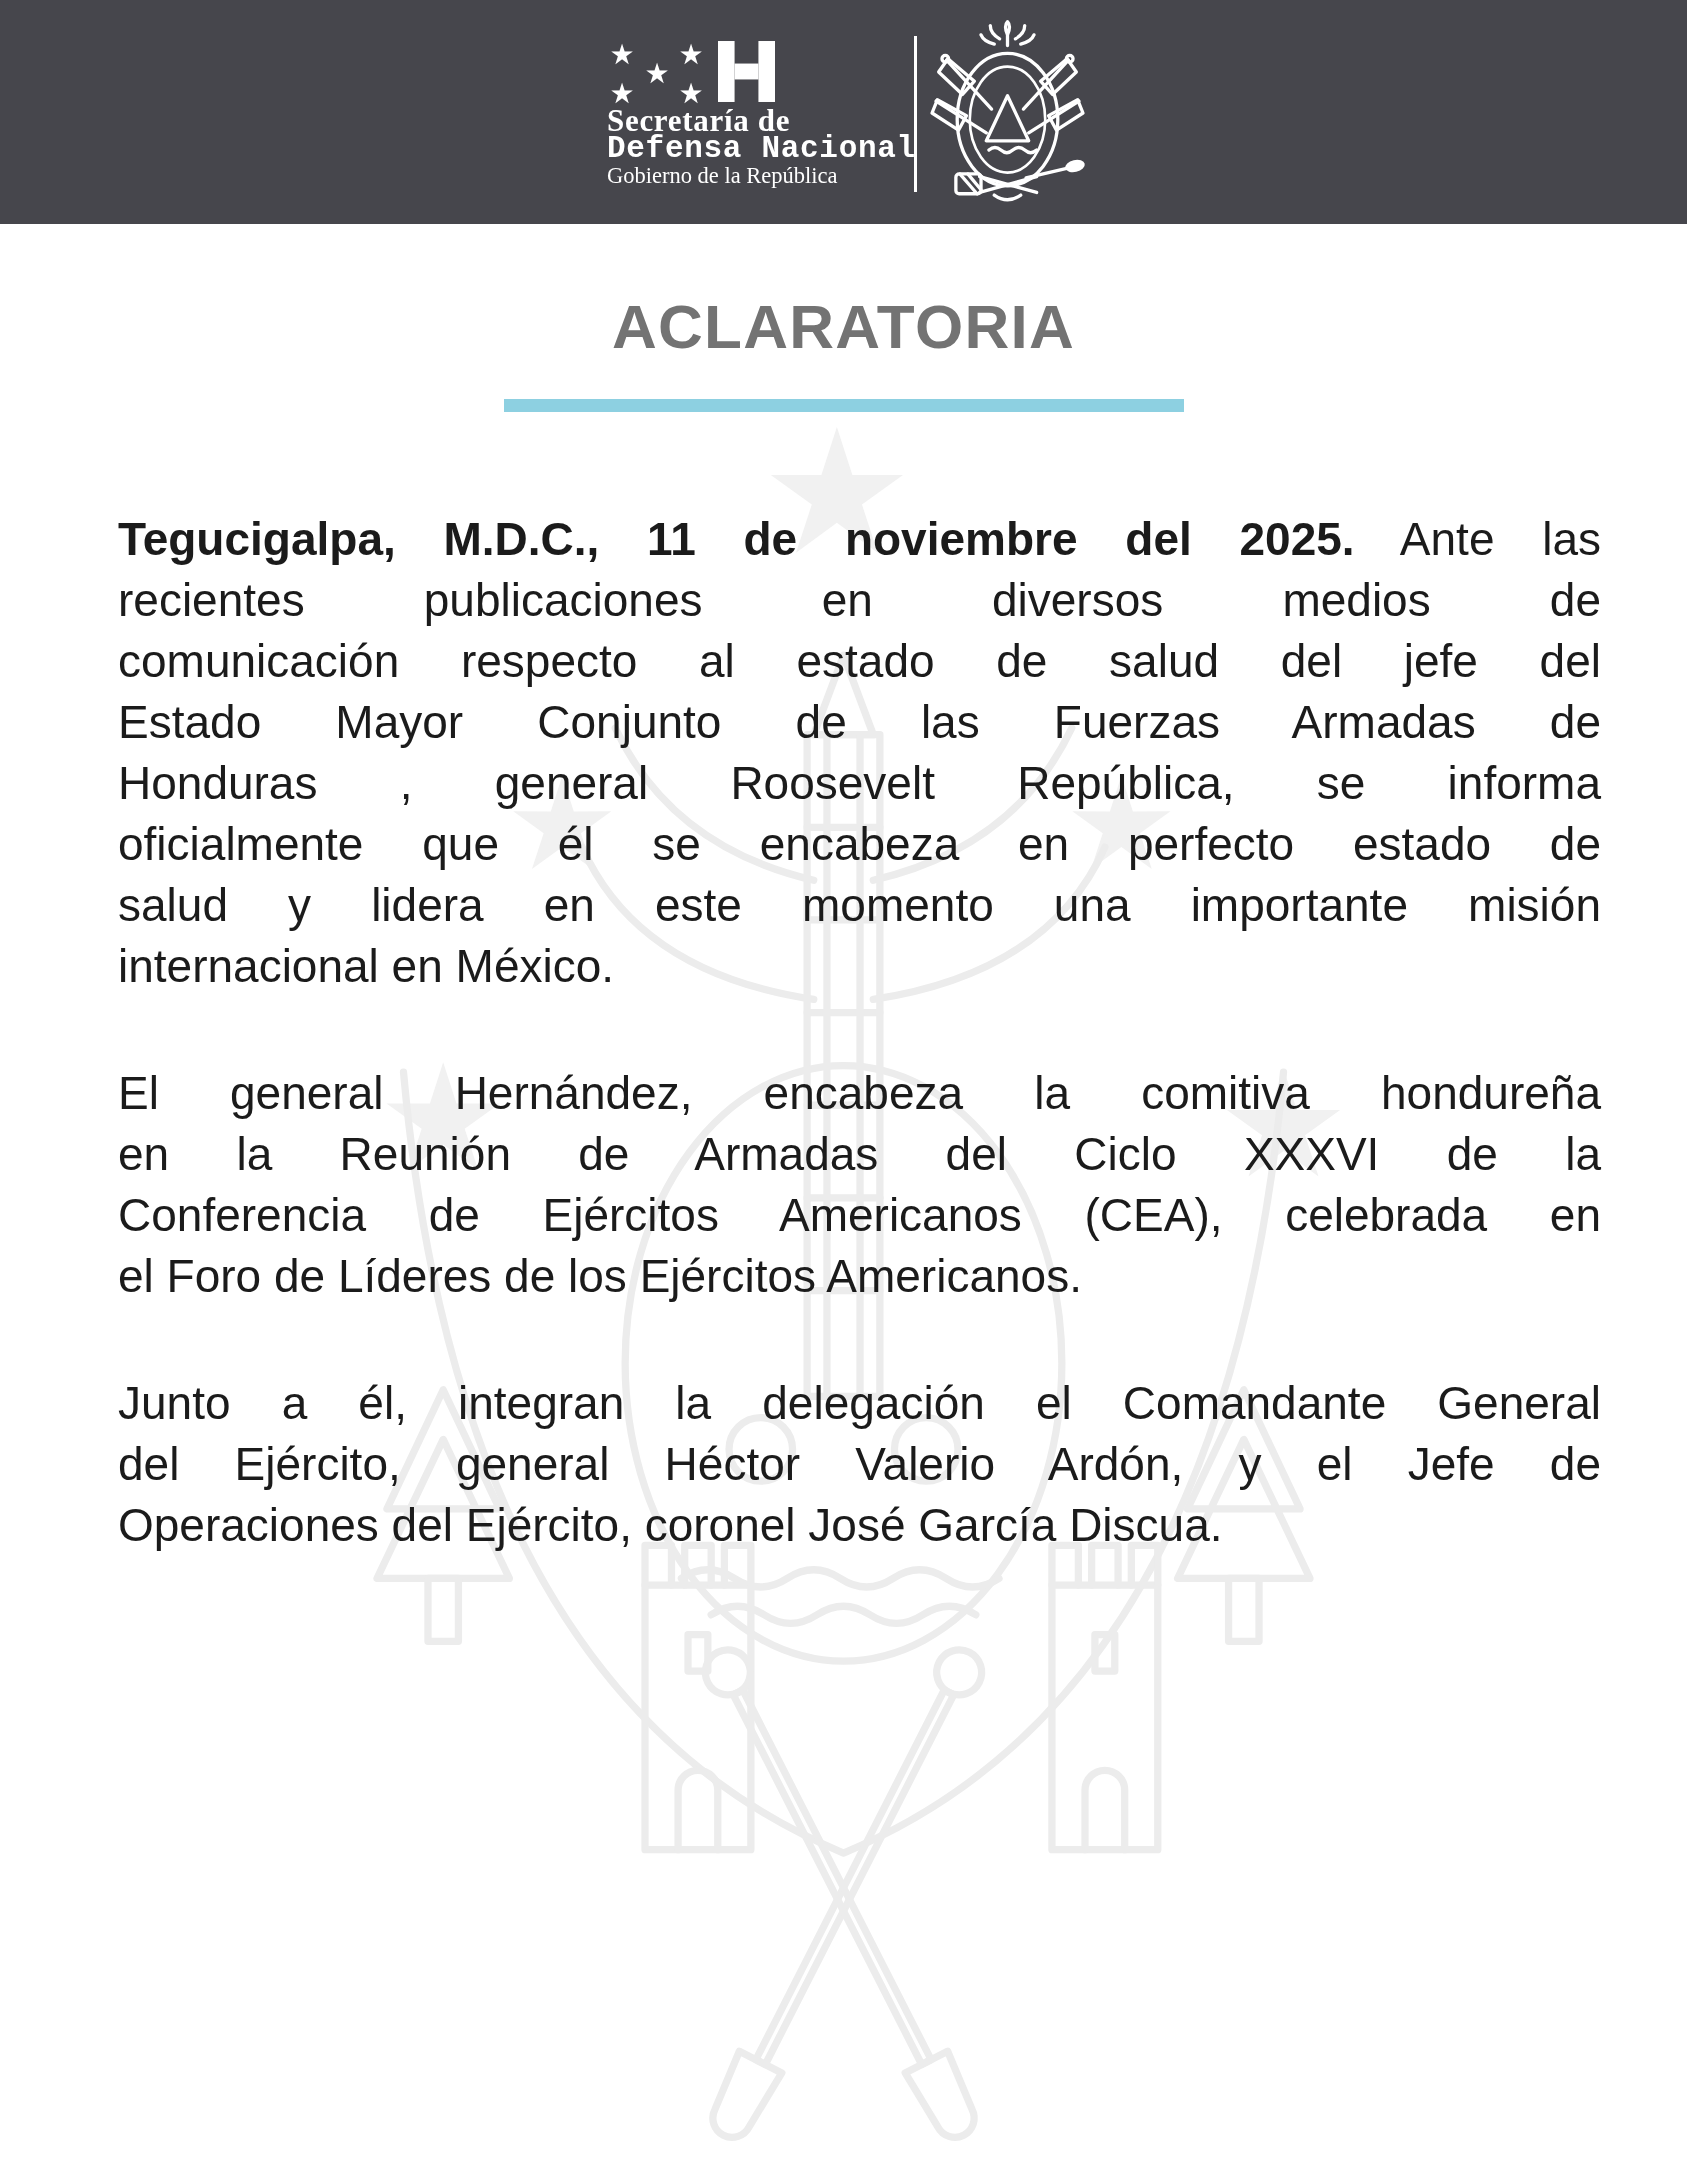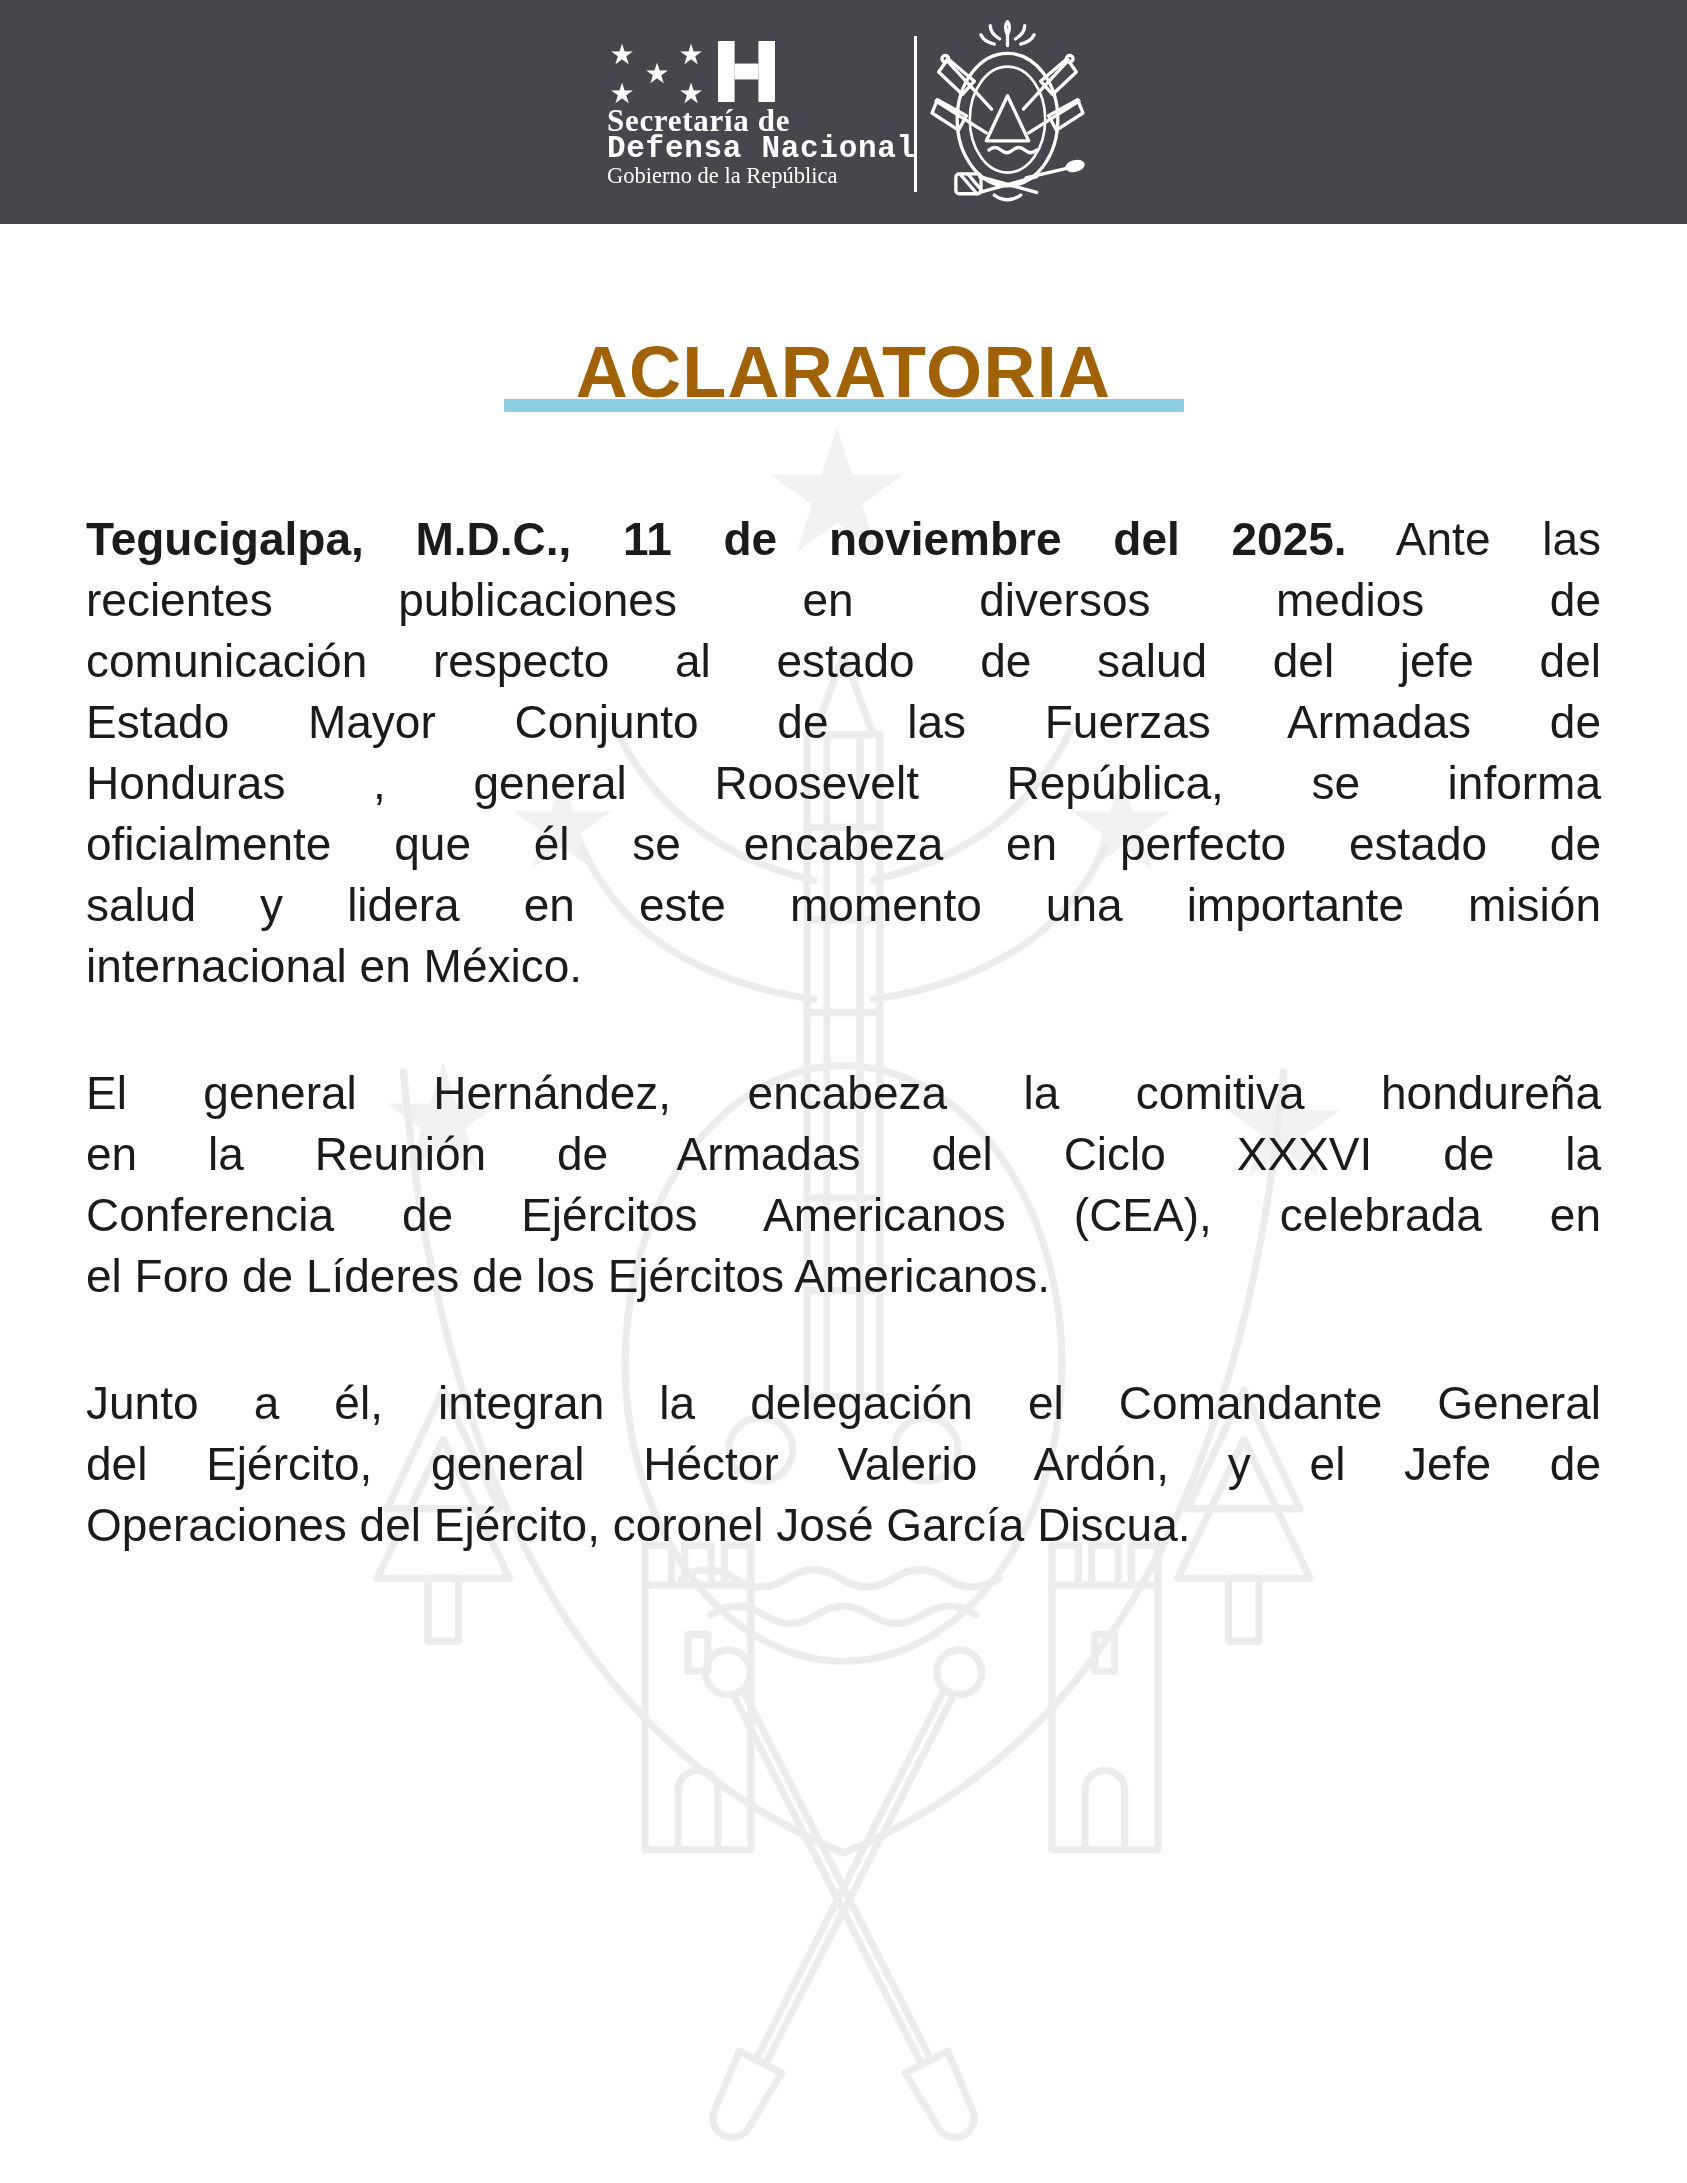--- a/index.html
+++ b/index.html
@@ -32,37 +32,37 @@
     position:absolute;left:607px;top:163px;color:#fff;
     font-family:"Liberation Serif",serif;font-size:22.5px;white-space:nowrap;
   }
   .header-divider{
     position:absolute;left:914px;top:36px;width:2.6px;height:156px;background:#ffffff;
   }
   .arms{position:absolute;left:928px;top:18.5px;width:159px;height:188px;}
   
   .page-title{
     position:absolute;left:0;top:296px;width:1687px;text-align:center;
-    font-size:72px;font-weight:900;color:#a16207;letter-spacing:1.3px;line-height:1;margin-top:40px;
+    font-size:62px;font-weight:900;color:#737373;letter-spacing:1.3px;line-height:1;
   }
   .title-underline{
     position:absolute;left:50%;transform:translateX(-50%);top:399px;
     width:680px;height:12.6px;background:#8dd0e1;
   }
   
   .watermark{
     position:absolute;left:248px;top:417px;width:1191px;height:1800px;z-index:0;
   }
   
   .doc-body{
     position:absolute;left:86px;top:509px;width:1515px;z-index:2;
     font-size:46px;line-height:61px;color:#1b1b1b;
   }
   .paragraph{margin:0 0 66px 0;}
-  .line{text-align:justify;text-align-last:justify;}
+  .line{text-align:justify;text-align-last:justify;margin-left:32px;}
   .line.last{text-align-last:left;}
   .seg.bold{font-weight:700;}
 </style>
 </head>
 <body>
 
 <svg class="watermark" viewBox="0 0 1800 2720" preserveAspectRatio="none" aria-hidden="true">
   <g fill="#f1f1f1" stroke="none">
     <polygon points="0,-100 -22.3,-30.7 -95.1,-30.9 -36.1,11.7 -58.8,80.9 0,38 58.8,80.9 36.1,11.7 95.1,-30.9 22.3,-30.7" transform="translate(890,120) scale(1.05)"></polygon>
     <polygon points="0,-100 -22.3,-30.7 -95.1,-30.9 -36.1,11.7 -58.8,80.9 0,38 58.8,80.9 36.1,11.7 95.1,-30.9 22.3,-30.7" transform="translate(475,620) scale(0.78)"></polygon>

